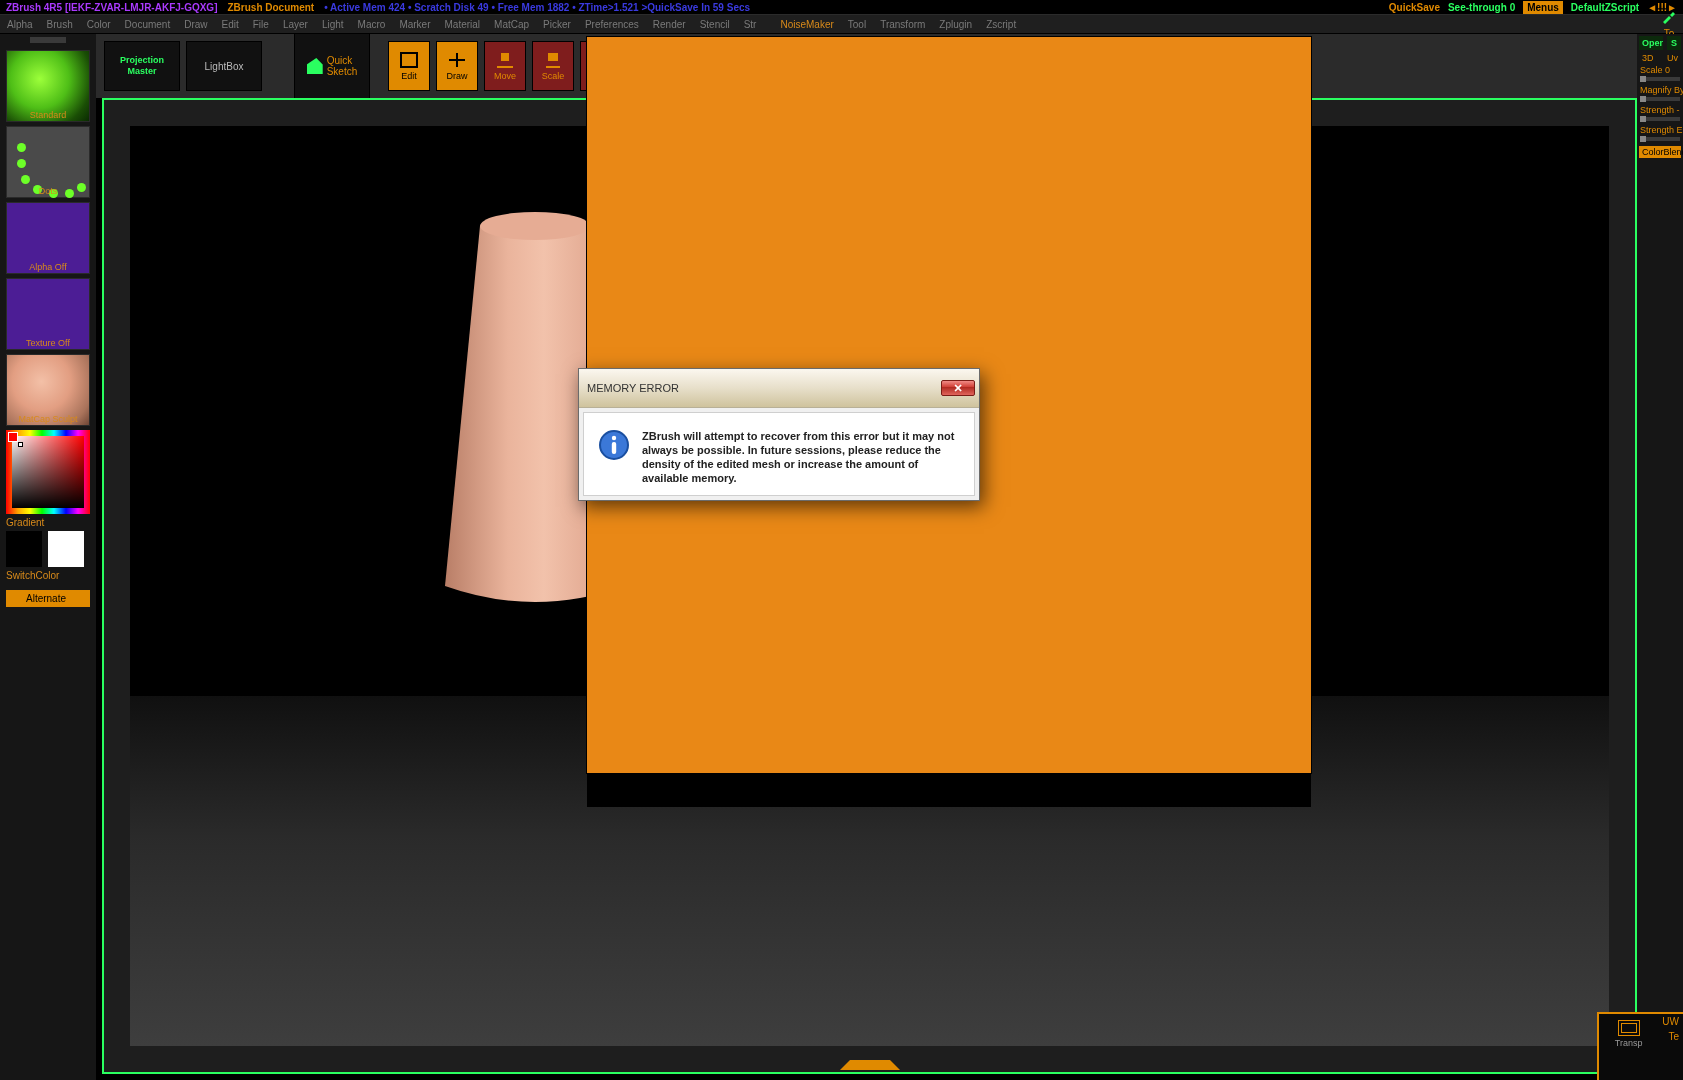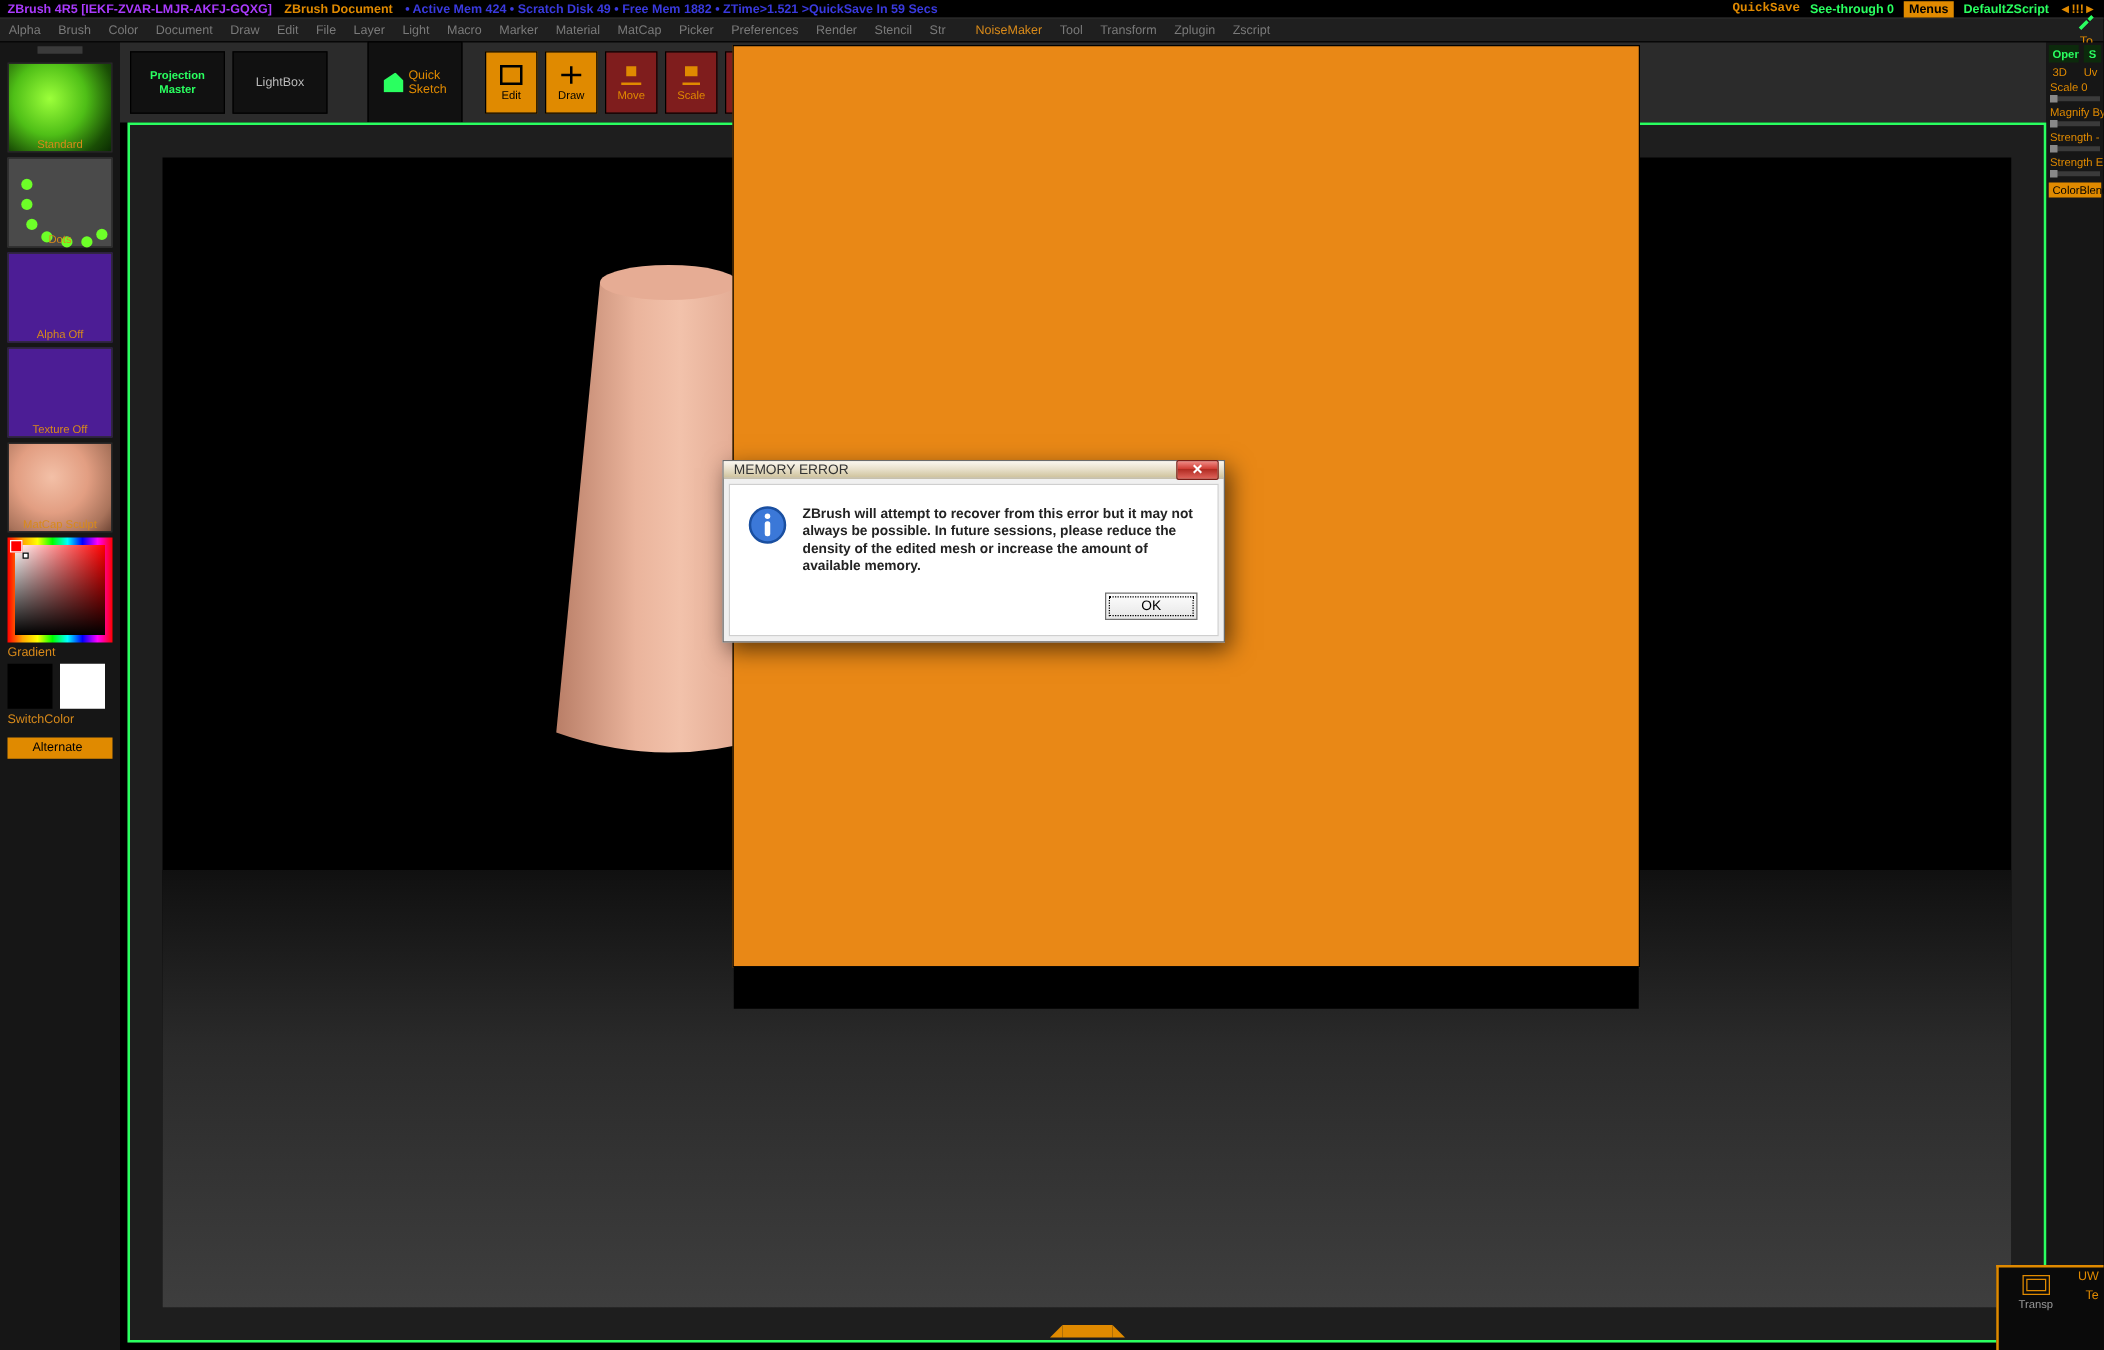--- a/index.html
+++ b/index.html
@@ -4,21 +4,21 @@
 <style>
 * { margin:0; padding:0; box-sizing:border-box; font-family: Verdana, Arial, sans-serif; }
 body { background:#000; width:1683px; height:1080px; overflow:hidden; position:relative; color:#888; font-size:10px; }
 
 
 #titlebar { height:14px; display:flex; align-items:center; padding:0 6px; gap:10px; font-size:10px; font-weight:bold; }
 #titlebar .app   { color:#aa3afd; }
 #titlebar .doc   { color:#e08a00; }
 #titlebar .stats { color:#3a3adf; }
 #titlebar .right { margin-left:auto; display:flex; align-items:center; gap:8px; }
-#titlebar .quicksave { color:#e08a00;font-family:Liberation Mono, monospace; }
+#titlebar .quicksave { color:#e08a00; }
 #titlebar .seethru   { color:#2aff60; }
 #titlebar .menus-btn { background:#e08a00; color:#000; padding:1px 4px; }
 #titlebar .defzs     { color:#2aff60; }
 #titlebar .bang      { color:#e08a00; }
 
 
 #menubar { height:20px; background:#1f1f1f; display:flex; align-items:center; font-size:10px; color:#686868; border-top:1px solid #2b2b2b; border-bottom:1px solid #000; }
 #menubar .mitem { padding:0 7px; cursor:pointer; color:#7a7a7a; }
 #menubar .mitem.active { color:#d88a1a; }
 #menubar .sep { flex:0 0 10px; }
@@ -101,21 +101,21 @@
 #righttray{ position:absolute; right:0; bottom:0; width:86px; height:68px; background:#0a0a0a; border-left:2px solid #e08a00; border-top:2px solid #e08a00;}
 #righttray .ic{ width:22px; height:16px; border:1px solid #e08a00; margin:6px auto 2px; position:relative;}
 #righttray .ic::after{content:"";position:absolute;inset:2px;border:1px solid #e08a00;}
 #righttray .lab{ text-align:center; font-size:9px; color:#999;}
 #righttray .more{ display:flex; flex-direction:column; align-items:flex-end; gap:4px; padding:2px 4px;}
 #righttray .more span{ color:#e08a00;}
 
 
 #dlg { position:absolute; left:578px; top:368px; width:402px; background:#f0f0f0;
   border:1px solid #6b6b6b; box-shadow: 4px 6px 18px rgba(0,0,0,.6); font-family: "Segoe UI", Tahoma, sans-serif; }
-#dlg .titlebar{ height:14px; background:linear-gradient(to bottom,#fbf7ef,#e7dfca 50%,#cfc39d);
+#dlg .titlebar{ height:39px; background:linear-gradient(to bottom,#fbf7ef,#e7dfca 50%,#cfc39d);
   border-bottom:1px solid #b8b097; display:flex; align-items:center; padding:0 4px; font-size:11px; color:#333;}
 #dlg .titlebar .ttl{ padding-left:4px; }
 #dlg .titlebar .xbtn{ margin-left:auto; width:34px; height:16px;
   background:linear-gradient(to bottom,#f08b86,#cf3a31 45%,#b12b22 46%,#e0645c);
   border:1px solid #7a1c16; border-radius:2px; color:#fff; display:flex; align-items:center; justify-content:center; font-weight:bold; font-size:11px;}
 #dlg .inner{ background:#fff; border:1px solid #cfcfcf; margin:4px; padding:16px 14px 10px; }
 #dlg .msgrow{ display:flex; gap:12px; }
 #dlg .infoicon{ width:32px; height:32px; flex:none; }
 #dlg .msg{ font-size:11px; color:#222; line-height:14px; font-weight:bold;}
 #dlg .btnrow{ display:flex; justify-content:flex-end; padding:14px 2px 2px; }
@@ -352,17 +352,14 @@
     <div class="msgrow">
       <div class="infoicon">
         <svg viewBox="0 0 32 32">
             <circle cx="16" cy="16" r="14" fill="#3b78d8" stroke="#1a4fa0" stroke-width="2"></circle>
         <circle cx="16" cy="9" r="2.2" fill="#fff"></circle>
             <rect x="13.8" y="13" width="4.4" height="12" rx="2" fill="#fff"></rect>
           </svg>
       </div>
       <div class="msg">ZBrush will attempt to recover from this error but it may not always be possible. In future sessions, please reduce the density of the edited mesh or increase the amount of available memory.</div>
     </div>
-    <div class="btnrow">
-      <button class="okbtn">OK</button>
-    </div>
   </div>
 </div>
 
 </body></html>

